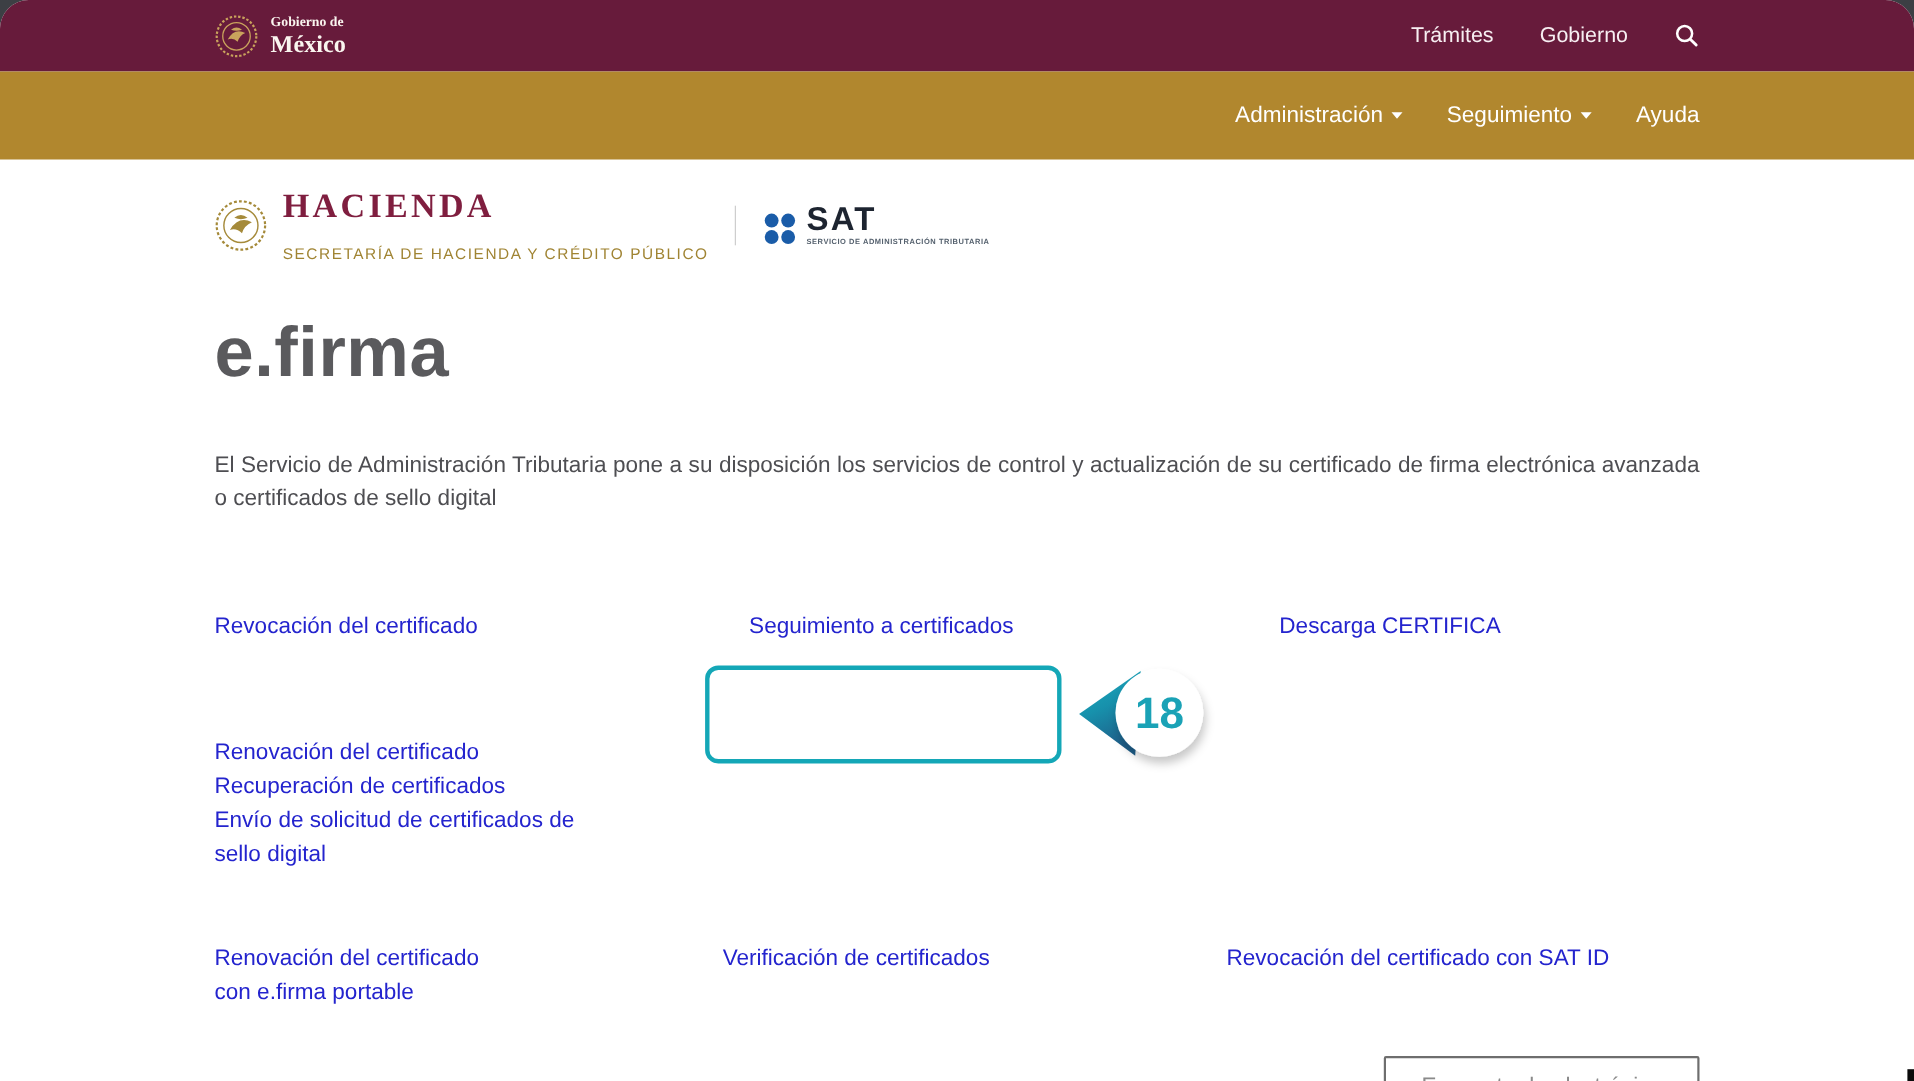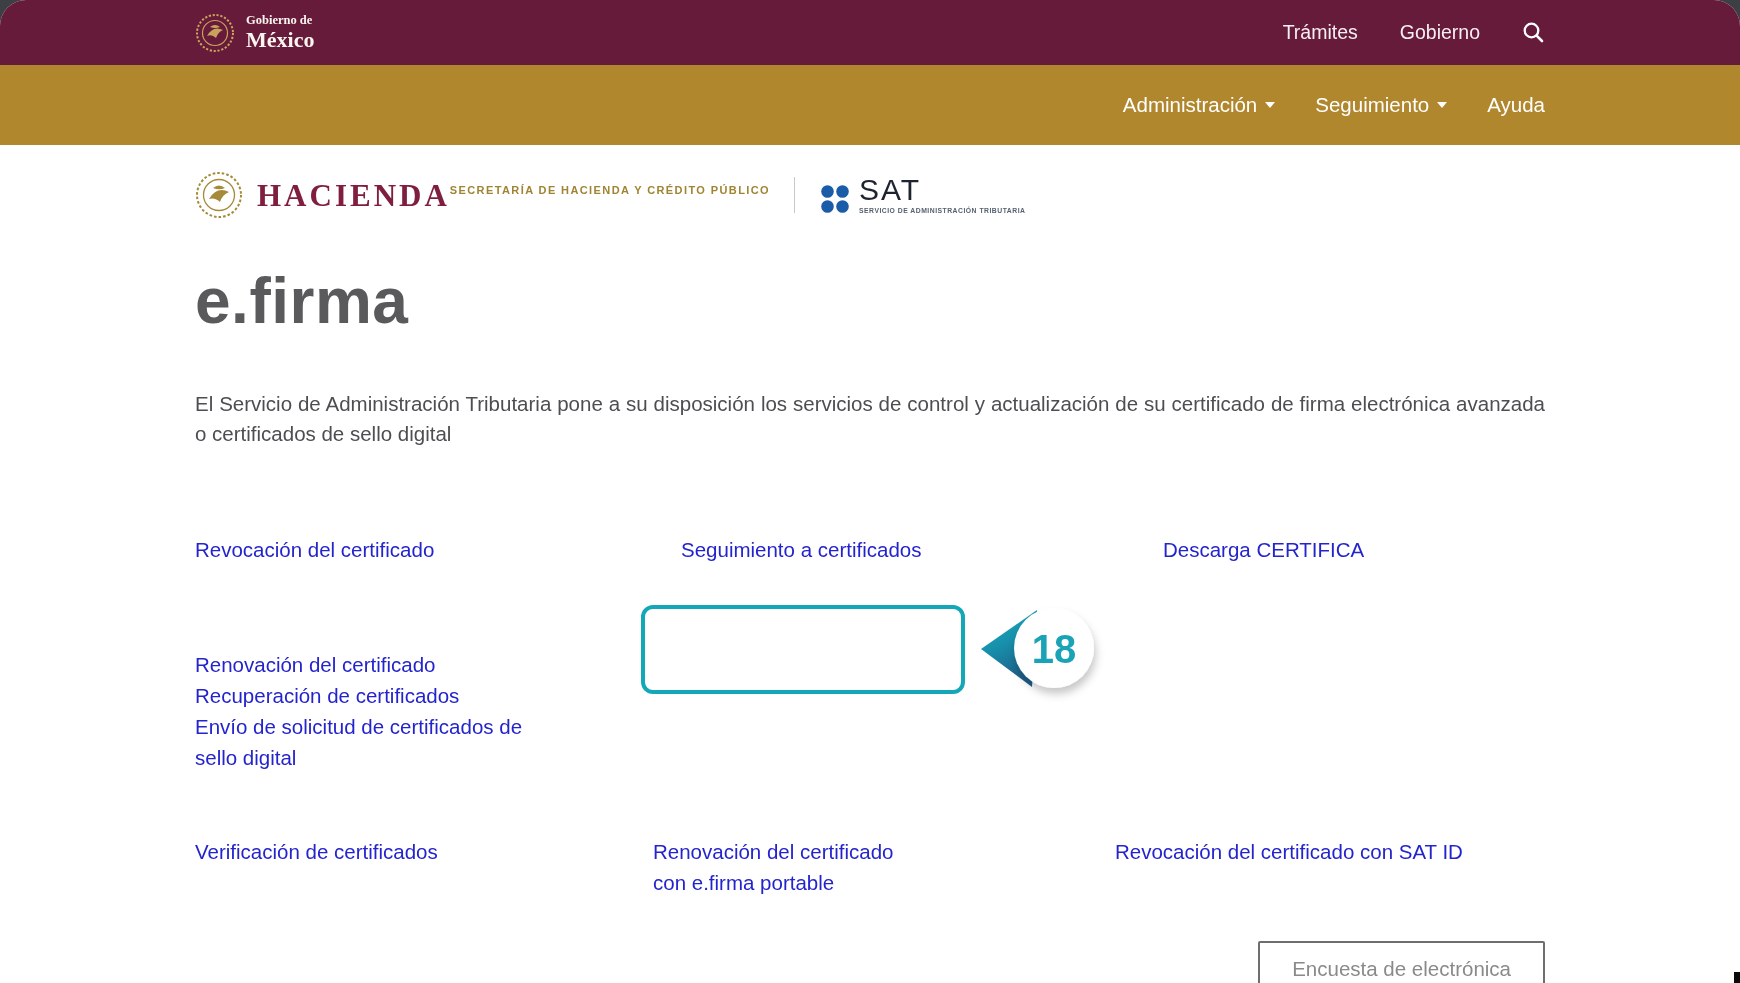--- a/index.html
+++ b/index.html
@@ -37,30 +37,30 @@
     gap:40px; padding:0 195px;
   }
   .goldbar a{color:#fff; font-size:20.5px; text-decoration:none; display:flex; align-items:center; cursor:pointer;}
   .caret{
     display:inline-block; width:0; height:0; margin-left:8px;
     border-left:5px solid transparent; border-right:5px solid transparent;
     border-top:6px solid #fff;
   }
   
   .brandrow{margin:26px 0 0 195px; display:flex; align-items:center;}
-  .hac-text{margin-left:14px; display:flex; flex-direction:row;}
+  .hac-text{margin-left:14px; display:flex; flex-direction:column;}
   .hac-name{
     font-family:"Liberation Serif", serif; font-weight:bold; font-size:31px;
     color:var(--hacienda); letter-spacing:3px; line-height:1;
   }
-  .hac-sub{font-size:11px; font-weight:bold; color:var(--hacienda-gold); letter-spacing:1.4px; margin-top:4px;}
+  .hac-sub{font-size:14px; font-weight:normal; color:var(--hacienda-gold); letter-spacing:1.4px; margin-top:20px;}
   .brand-divider{width:1px; height:36px; background:#C9C9C9; margin:0 24px;}
   .sat-logo{display:flex; align-items:flex-end; gap:8px;}
   .sat-text{display:flex; flex-direction:column; line-height:1;}
-  .sat-name{font-size:30px; font-weight:400; color:var(--sat-dark); letter-spacing:2px;}
+  .sat-name{font-size:30px; font-weight:700; color:var(--sat-dark); letter-spacing:2px;}
   .sat-sub{font-size:6.8px; font-weight:bold; color:#55616E; letter-spacing:0.5px; margin-top:3px;}
   
   .page-title{
     margin:46px 0 0 195px; font-size:64px; font-weight:600;
     color:var(--title-gray); letter-spacing:0.5px; line-height:1.15;
   }
   .intro{
     margin:50px 195px 0 195px; font-size:20.5px; color:var(--text-gray);
     line-height:30px; text-align:justify;
   }
@@ -172,22 +172,22 @@
       <div class="c c1"><a>Revocación del certificado</a></div>
       <div class="c c2"><a>Seguimiento a certificados</a></div>
       <div class="c c3"><a>Descarga CERTIFICA</a></div>
     </div>
     <div class="lrow r2">
       <div class="c c1"><a>Renovación del certificado</a></div>
       <div class="c c2"><a>Recuperación de certificados</a></div>
       <div class="c c3"><a class="w350">Envío de solicitud de certificados de sello digital</a></div>
     </div>
     <div class="lrow r3">
+      <div class="c c1"><a class="w270">Renovación del certificado con e.firma portable</a></div>
       <div class="c c2"><a>Verificación de certificados</a></div>
-      <div class="c c1"><a class="w270">Renovación del certificado con e.firma portable</a></div>
       <div class="c c3"><a>Revocación del certificado con SAT ID</a></div>
     </div>
   </div>
 
   <div class="survey-wrap">
     <button class="survey-btn">Encuesta de electrónica</button>
   </div>
 
   <div class="anno-box"></div>
   <div class="anno-badge">

